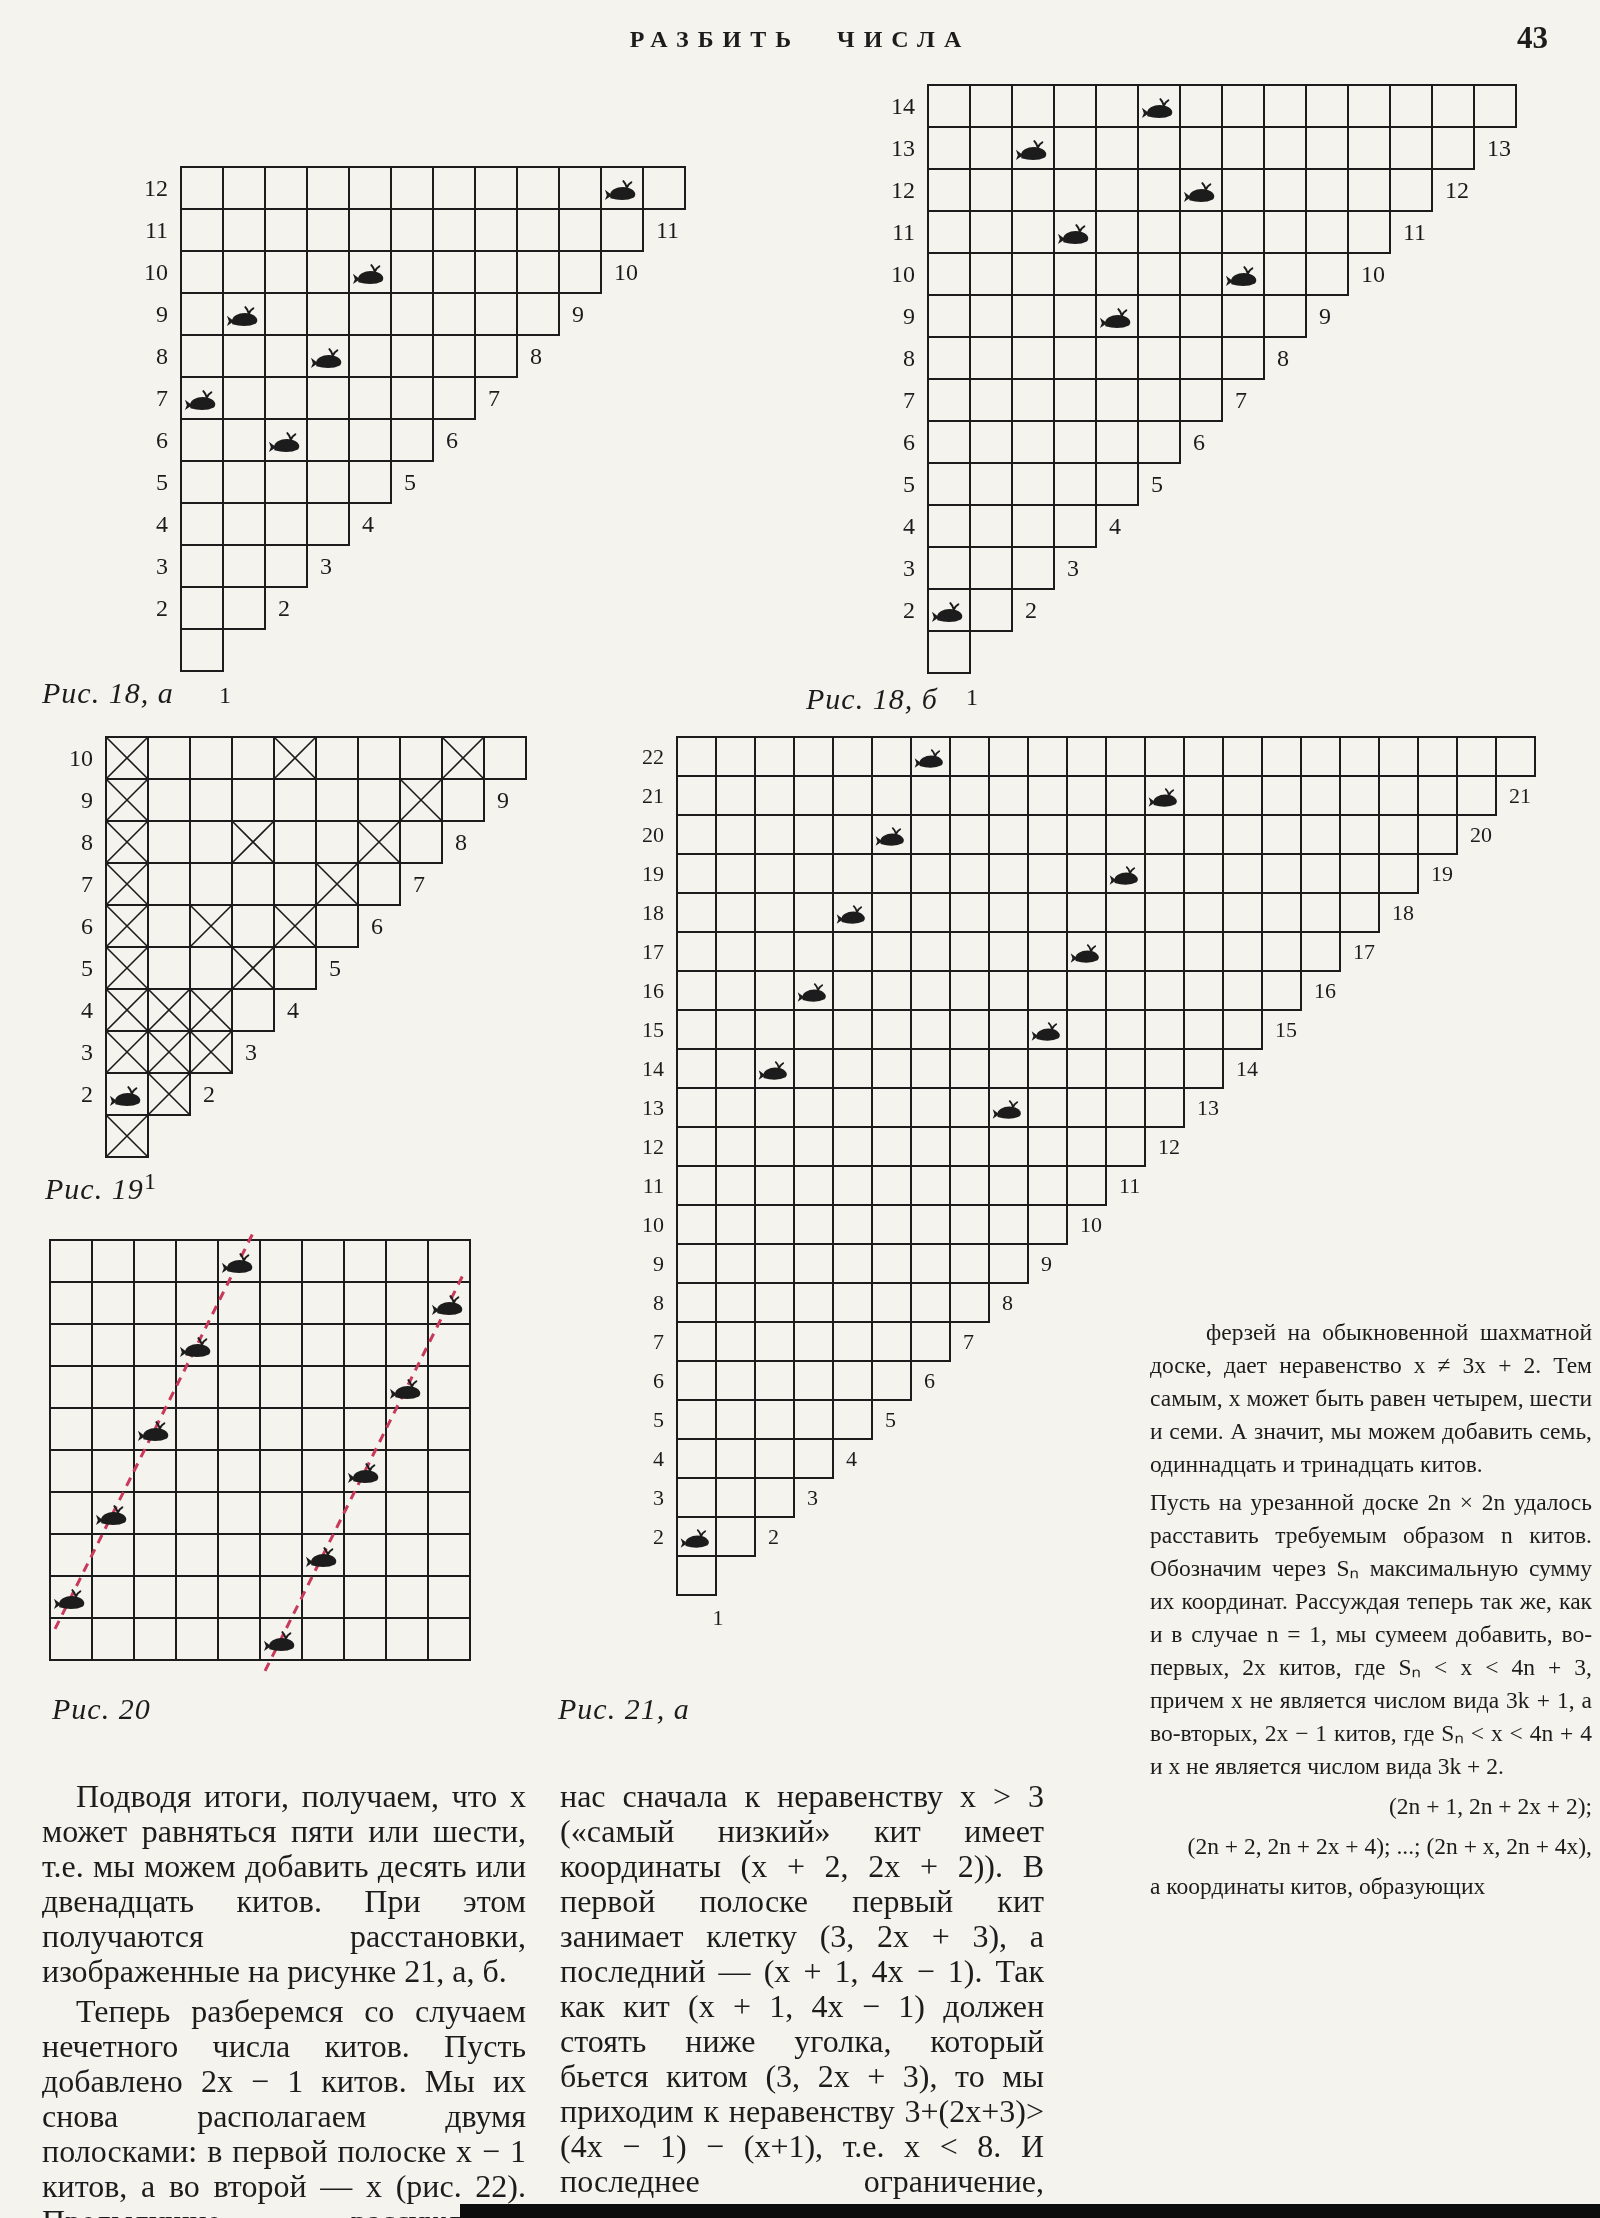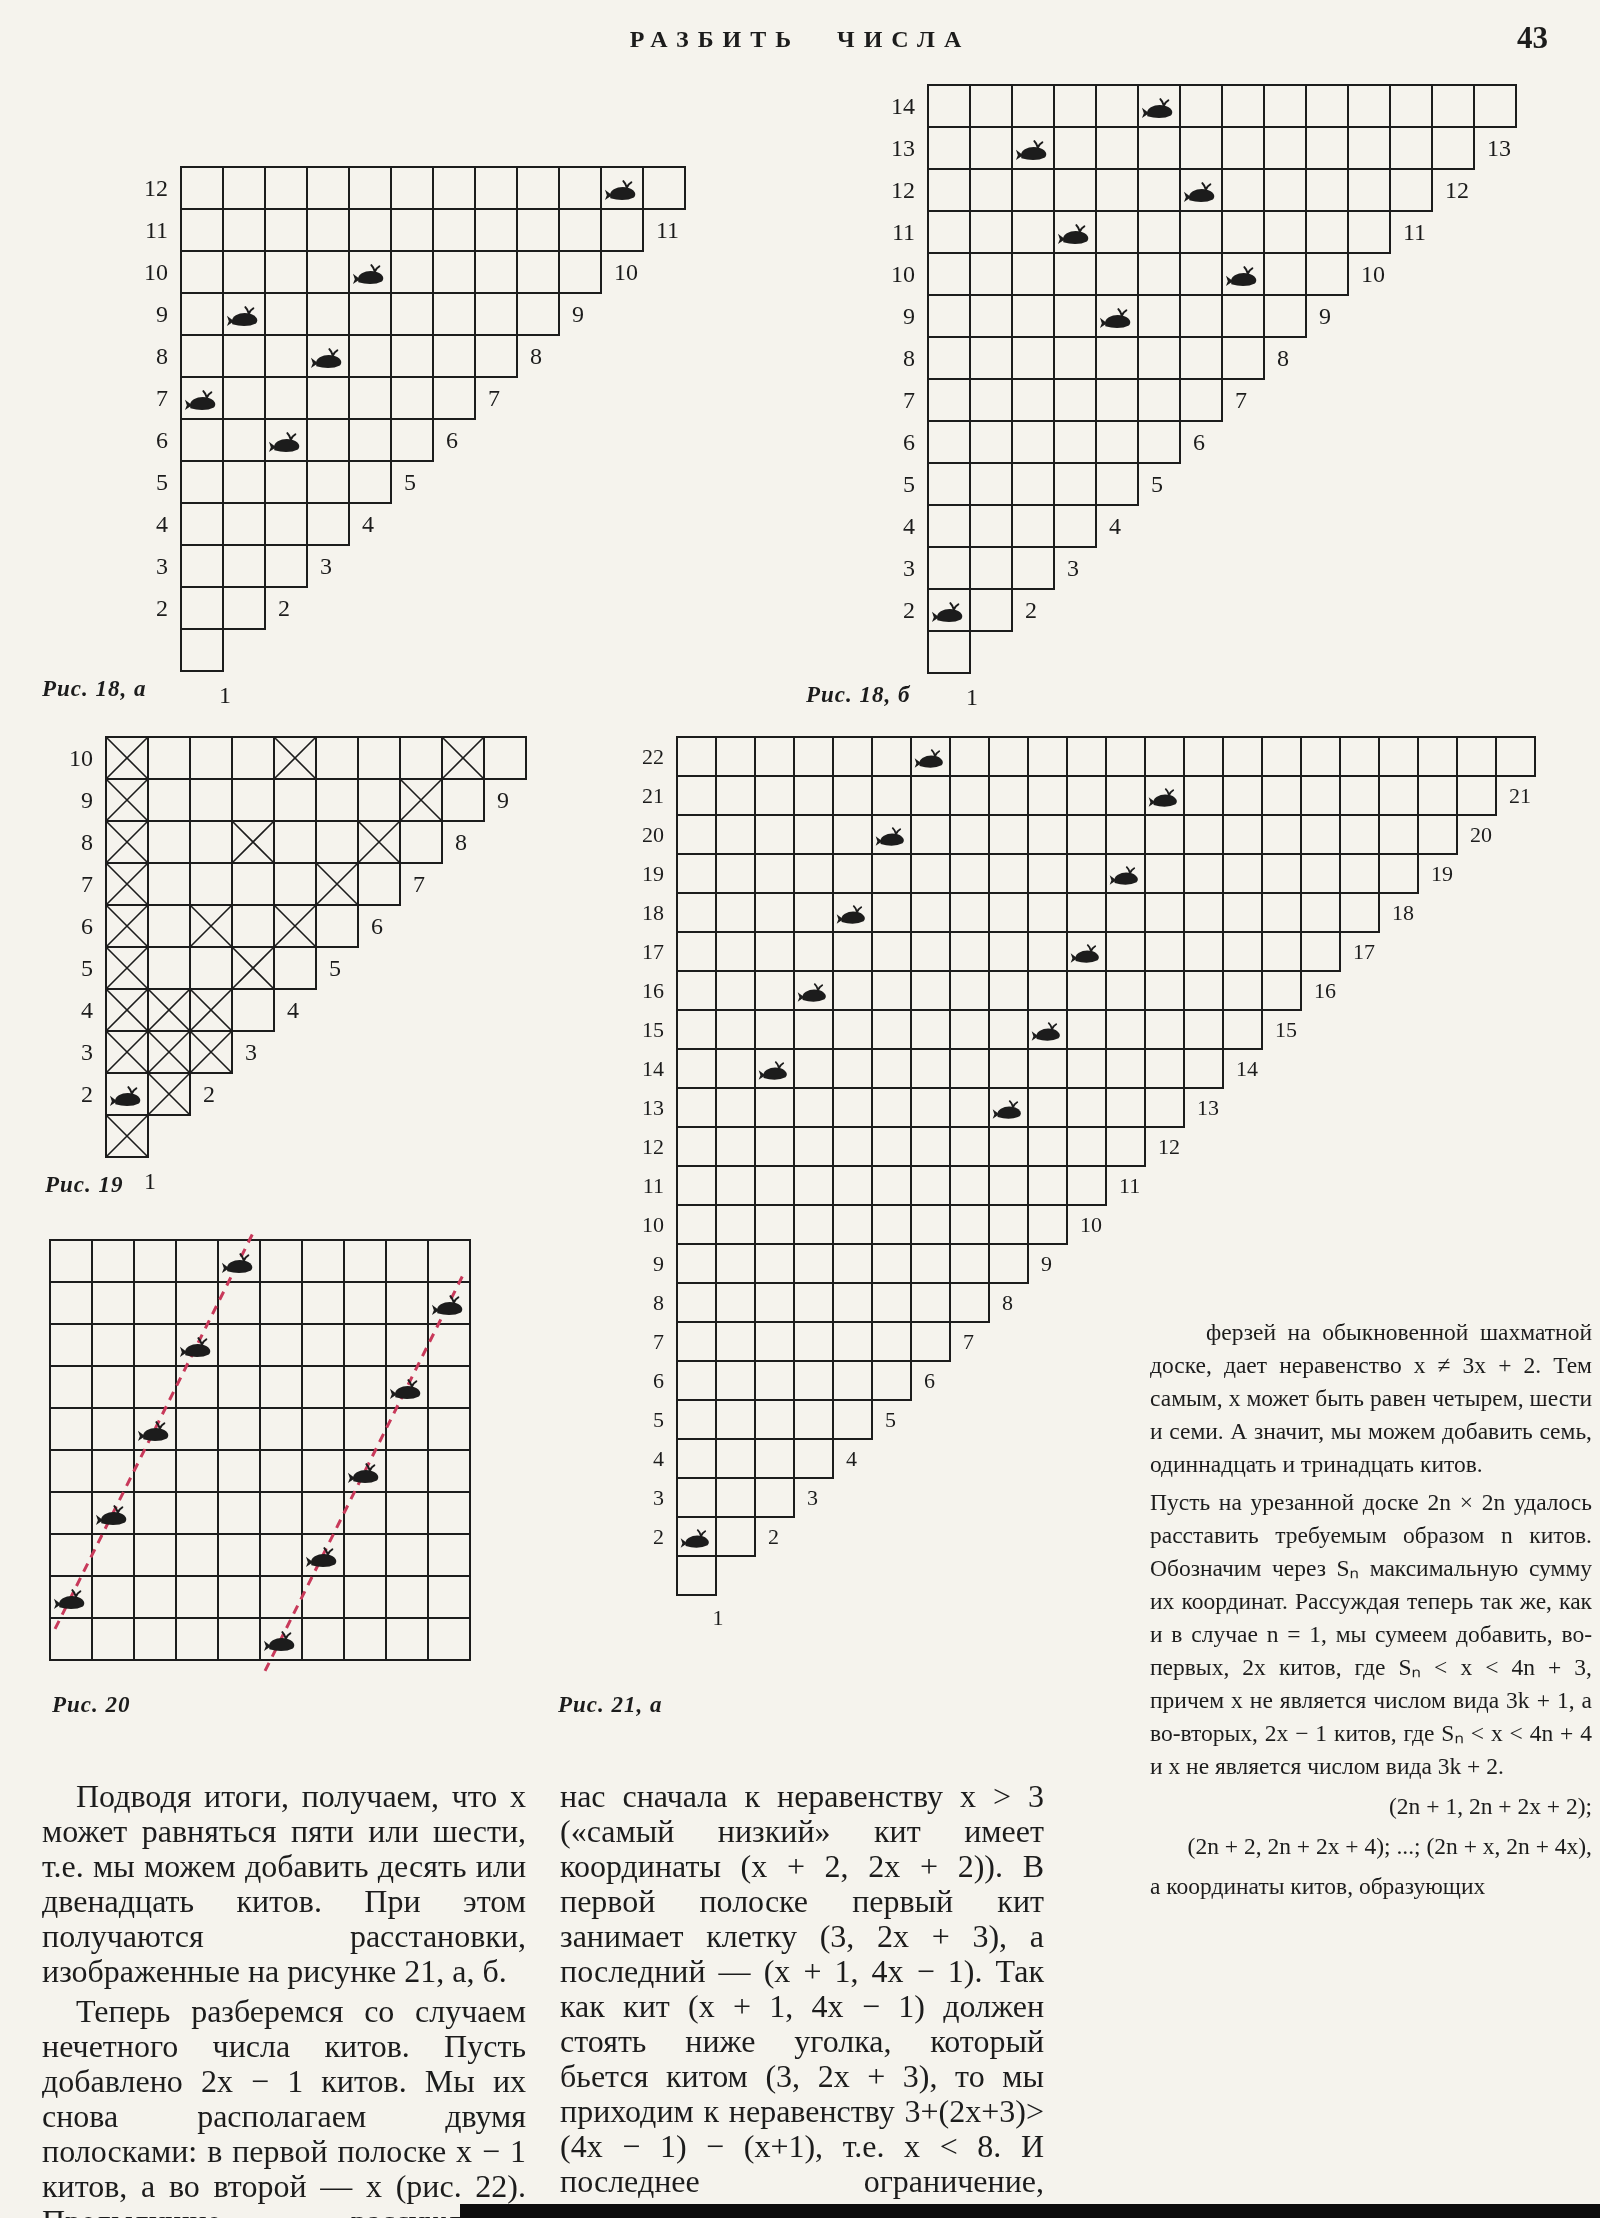--- a/index.html
+++ b/index.html
@@ -13,22 +13,22 @@
     text-align:center; font-size:24px; font-weight:600;
     letter-spacing:9px; word-spacing:22px;
   }
   .page-number {
     position:absolute; right:52px; top:20px;
     font-size:31px; font-weight:700;
   }
   .figure { position:absolute; }
   .figure svg { overflow:visible; display:block; }
   .caption {
-    position:absolute; font-style:italic; font-weight:700;
-    font-size:23px; letter-spacing:1px;
+    position:absolute; font-style:italic; font-weight:400;
+    font-size:30px; letter-spacing:1px;
   }
   .col { position:absolute; font-size:32px; line-height:35px; text-align:justify; }
   .col p { margin:0; }
   .col p + p { margin-top:5px; }
   .indent { text-indent:34px; }
   .cont-indent { text-indent:56px; }
   .section-heading {
     font-family:"Liberation Sans", sans-serif;
     font-size:28px; font-weight:700; margin:14px 0 12px;
     padding:8px 0 9px; border-top:2px solid #1c1c1c; border-bottom:2px solid #1c1c1c;

